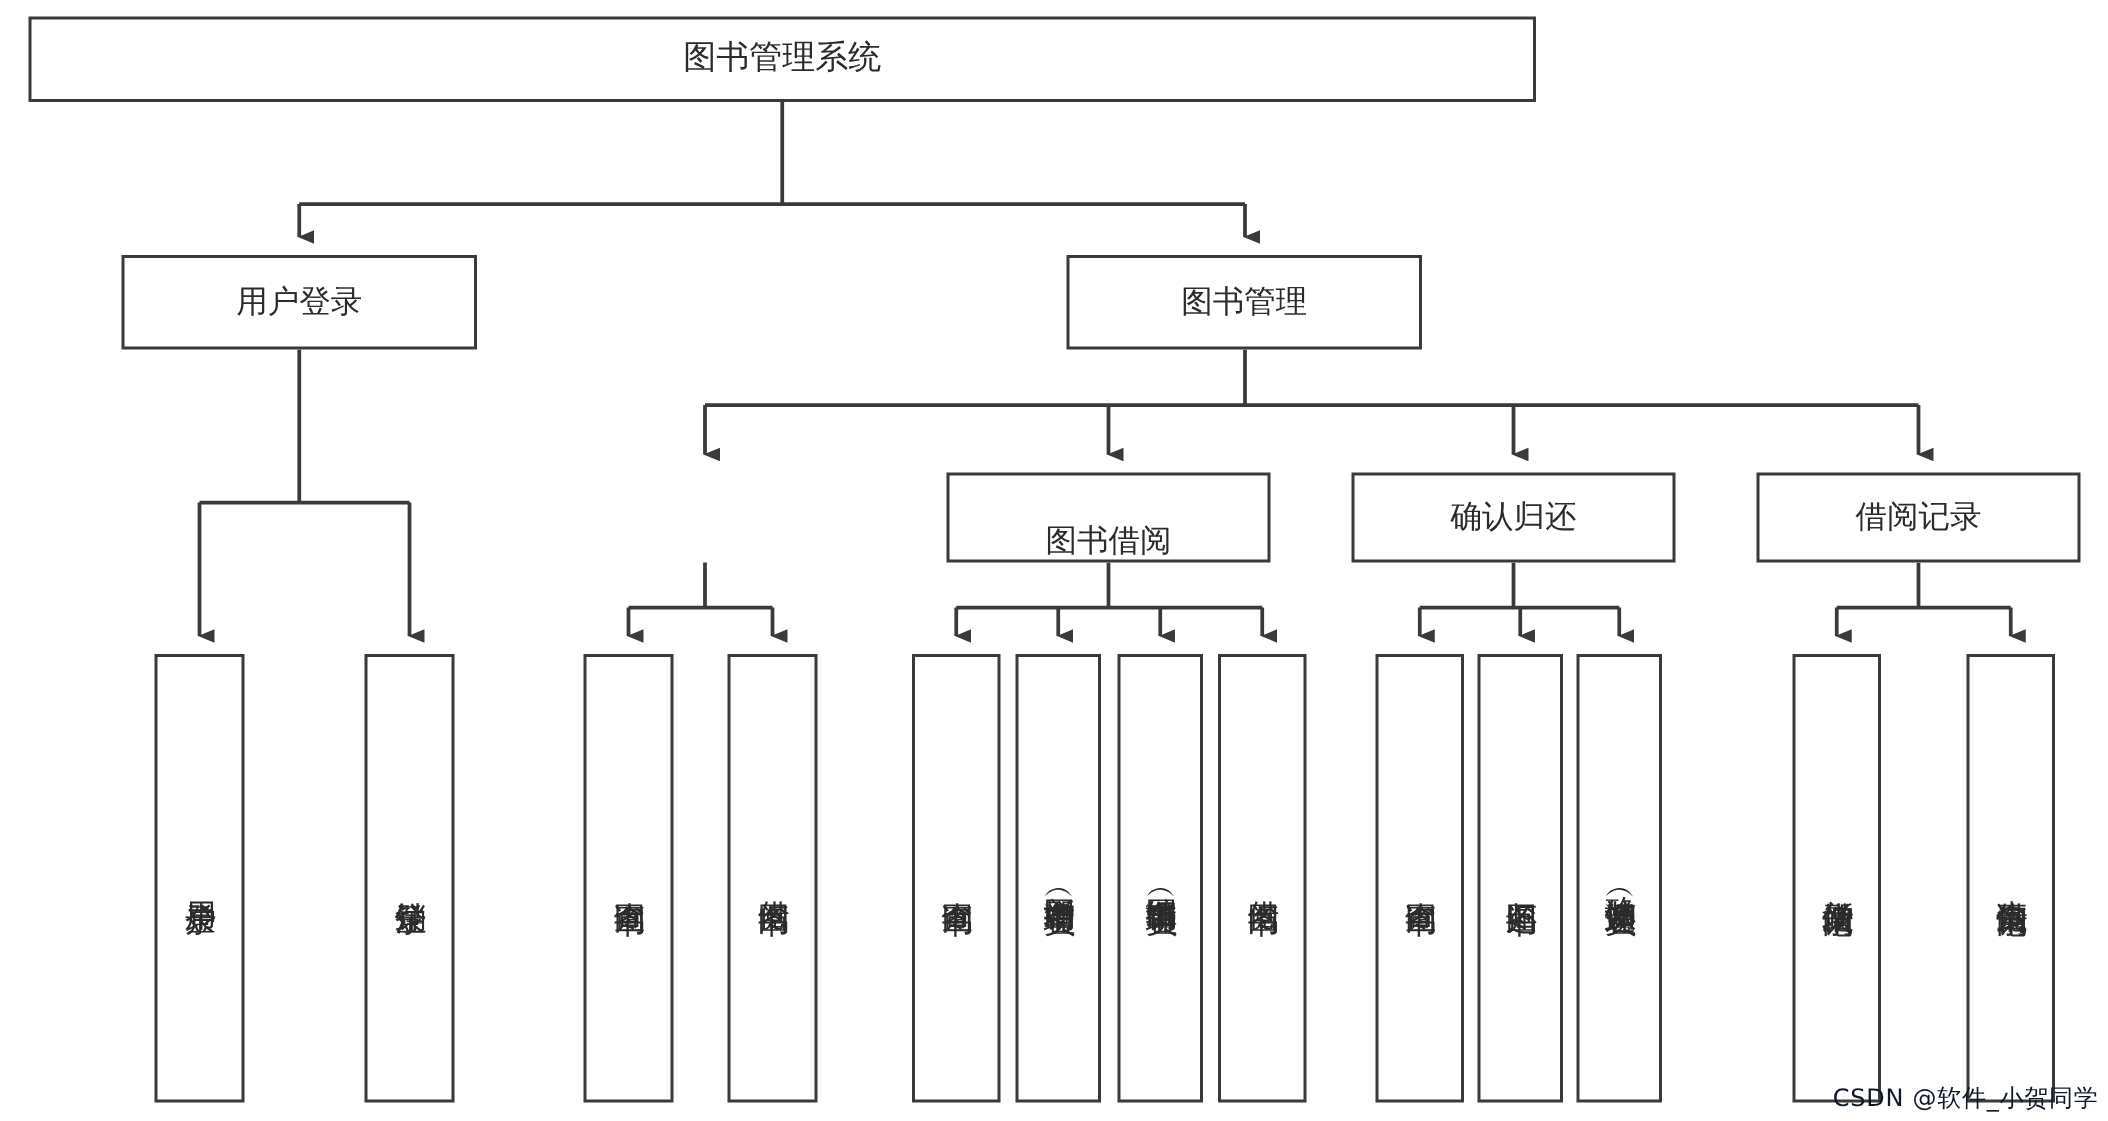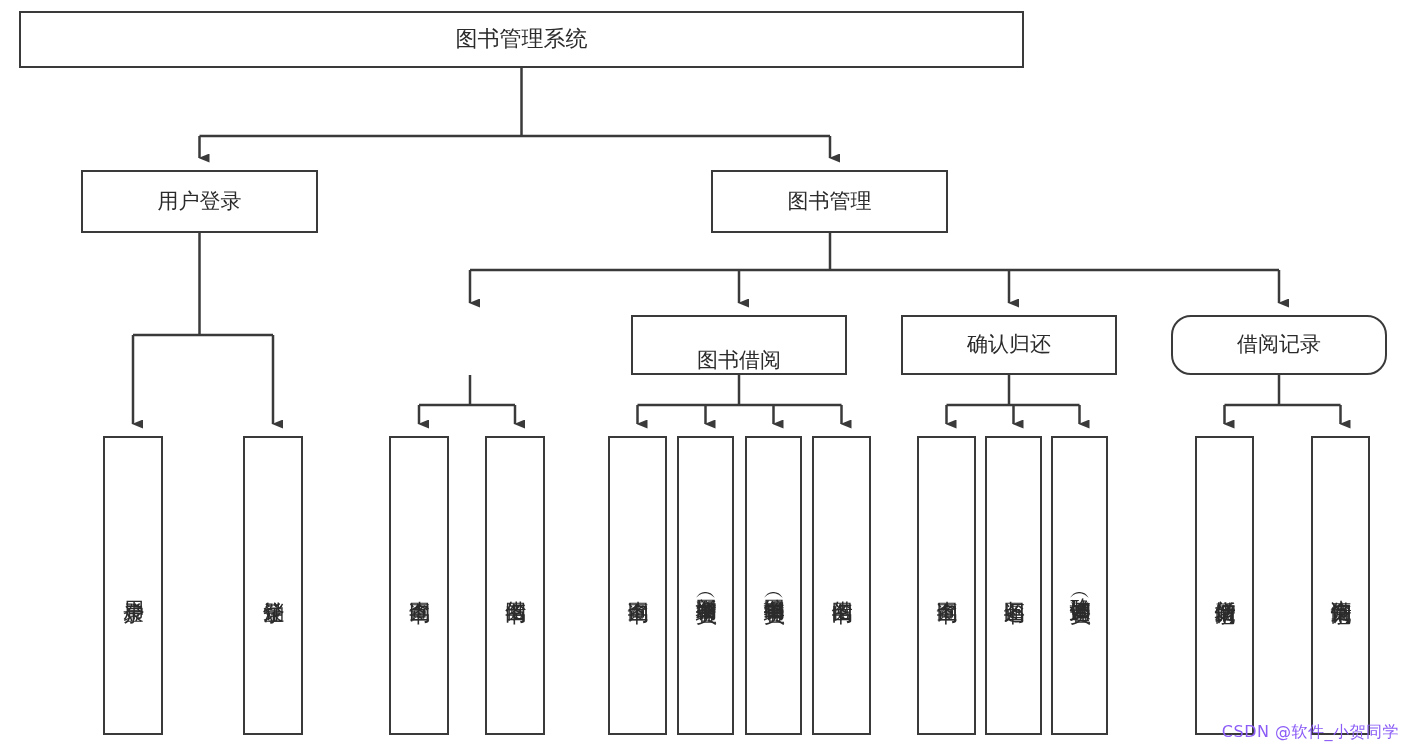--- a/index.html
+++ b/index.html
@@ -53,21 +53,21 @@
     white-space: nowrap;
   }
   .node.root {
     font-size: 22px;
   }
   .watermark {
     position: absolute;
     right: 6px;
     bottom: 4px;
     font-size: 16px;
-    color: #8b5cf6;
+    color: #0f172a;
     white-space: nowrap;
     letter-spacing: 0.5px;
   }
 </style>
 </head>
 <body>
 
 <div id="canvas">
 
   <svg id="wires" viewBox="0 0 1405 747" width="1405" height="747" xmlns="http://www.w3.org/2000/svg">
@@ -130,21 +130,21 @@
   <div class="node horiz" style="left:711px; top:170px; width:237px; height:63px;">
     <span class="label">图书管理</span>
   </div>
 
   <div class="node horiz" style="left:631px; top:315px; width:216px; height:60px;align-items:flex-end;">
     <span class="label">图书借阅</span>
   </div>
   <div class="node horiz" style="left:901px; top:315px; width:216px; height:60px;">
     <span class="label">确认归还</span>
   </div>
-  <div class="node horiz" style="left:1171px; top:315px; width:216px; height:60px;border-radius:20px;">
+  <div class="node horiz" style="left:1171px; top:315px; width:216px; height:60px;">
     <span class="label">借阅记录</span>
   </div>
 
   <div class="node vert" style="left:103px; top:436px; width:60px; height:299px;">
     <span class="label">用户登录</span>
   </div>
   <div class="node vert" style="left:243px; top:436px; width:60px; height:299px;">
     <span class="label">注销登录</span>
   </div>
   <div class="node vert" style="left:389px; top:436px; width:60px; height:299px;">

